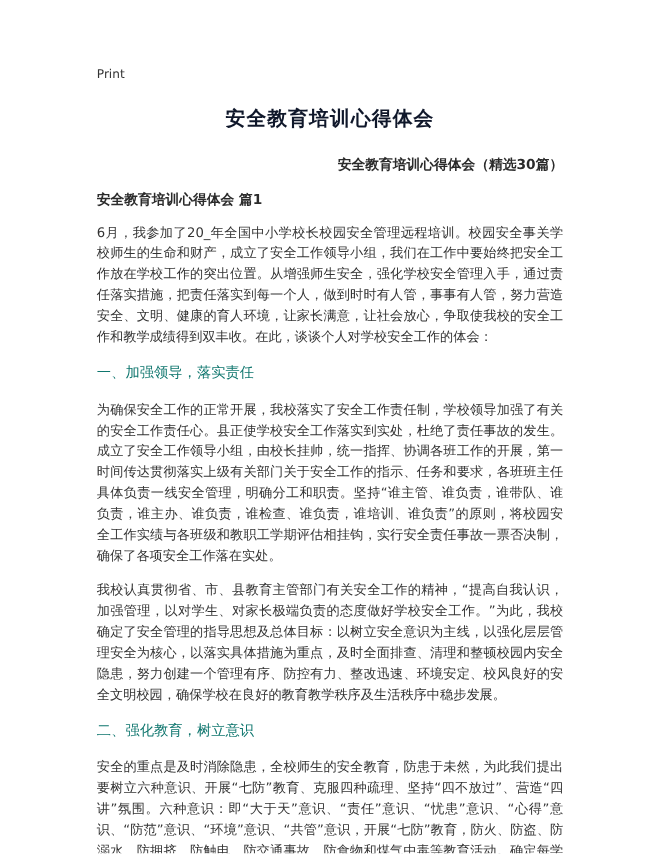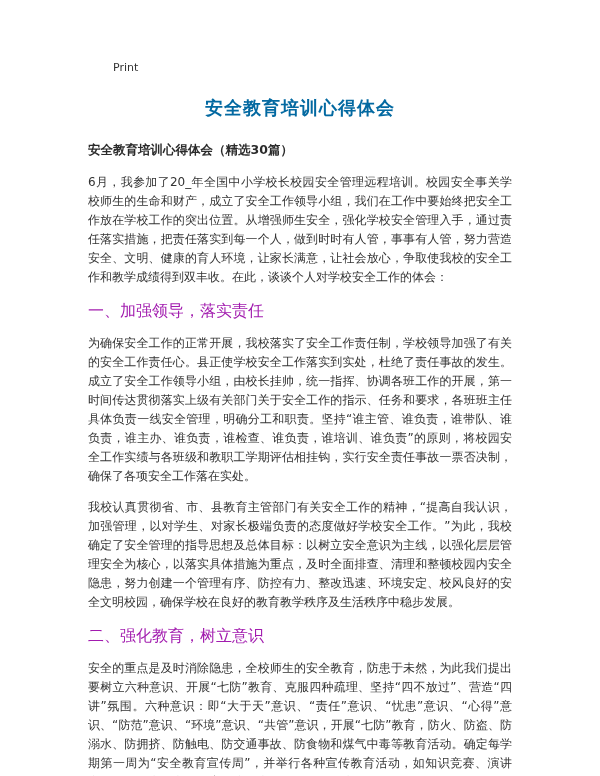--- a/index.html
+++ b/index.html
@@ -20,67 +20,68 @@
   .print-link {
     display: inline-block;
     font-size: 11px;
     color: #333333;
     background: none;
     border: none;
     cursor: pointer;
     font-family: "DejaVu Sans", "Liberation Sans", sans-serif;
     padding: 0;
     margin-bottom: 22px;
-    margin-left: 25px;
   }
   .doc-title {
     text-align: center;
     font-size: 18px;
     font-weight: bold;
-    color: #0369a1;
+    color: #0f172a;
     margin-bottom: 22px;
     letter-spacing: 1px;
   }
   .collection-heading {
     font-size: 12.5px;
     font-weight: bold;
     color: #2b2b2b;
     margin-bottom: 14px;
+    text-align: right;
   }
   .article-heading {
     font-size: 12.5px;
     font-weight: bold;
     color: #2b2b2b;
     margin-bottom: 12px;
   }
   .para {
     font-size: 12px;
     line-height: 19px;
     color: #333333;
     text-align: justify;
     margin-bottom: 12px;
   }
   .section-heading {
-    font-size: 16px;
+    font-size: 13px;
     line-height: 19px;
-    color: #a21caf;
+    color: #0f766e;
     margin: 14px 0 14px 0;
   }
 </style>
 </head>
 <body>
 
 <div class="page">
 
   <button class="print-link">Print</button>
 
   <h1 class="doc-title">安全教育培训心得体会</h1>
 
   <h2 class="collection-heading">安全教育培训心得体会（精选30篇）</h2>
 
+  <h3 class="article-heading">安全教育培训心得体会 篇1</h3>
 
   <p class="para">6月，我参加了20_年全国中小学校长校园安全管理远程培训。校园安全事关学校师生的生命和财产，成立了安全工作领导小组，我们在工作中要始终把安全工作放在学校工作的突出位置。从增强师生安全，强化学校安全管理入手，通过责任落实措施，把责任落实到每一个人，做到时时有人管，事事有人管，努力营造安全、文明、健康的育人环境，让家长满意，让社会放心，争取使我校的安全工作和教学成绩得到双丰收。在此，谈谈个人对学校安全工作的体会：</p>
 
   <div class="section-heading">一、加强领导，落实责任</div>
 
   <p class="para">为确保安全工作的正常开展，我校落实了安全工作责任制，学校领导加强了有关的安全工作责任心。县正使学校安全工作落实到实处，杜绝了责任事故的发生。成立了安全工作领导小组，由校长挂帅，统一指挥、协调各班工作的开展，第一时间传达贯彻落实上级有关部门关于安全工作的指示、任务和要求，各班班主任具体负责一线安全管理，明确分工和职责。坚持“谁主管、谁负责，谁带队、谁负责，谁主办、谁负责，谁检查、谁负责，谁培训、谁负责”的原则，将校园安全工作实绩与各班级和教职工学期评估相挂钩，实行安全责任事故一票否决制，确保了各项安全工作落在实处。</p>
 
   <p class="para">我校认真贯彻省、市、县教育主管部门有关安全工作的精神，“提高自我认识，加强管理，以对学生、对家长极端负责的态度做好学校安全工作。”为此，我校确定了安全管理的指导思想及总体目标：以树立安全意识为主线，以强化层层管理安全为核心，以落实具体措施为重点，及时全面排查、清理和整顿校园内安全隐患，努力创建一个管理有序、防控有力、整改迅速、环境安定、校风良好的安全文明校园，确保学校在良好的教育教学秩序及生活秩序中稳步发展。</p>
 
   <div class="section-heading">二、强化教育，树立意识</div>

